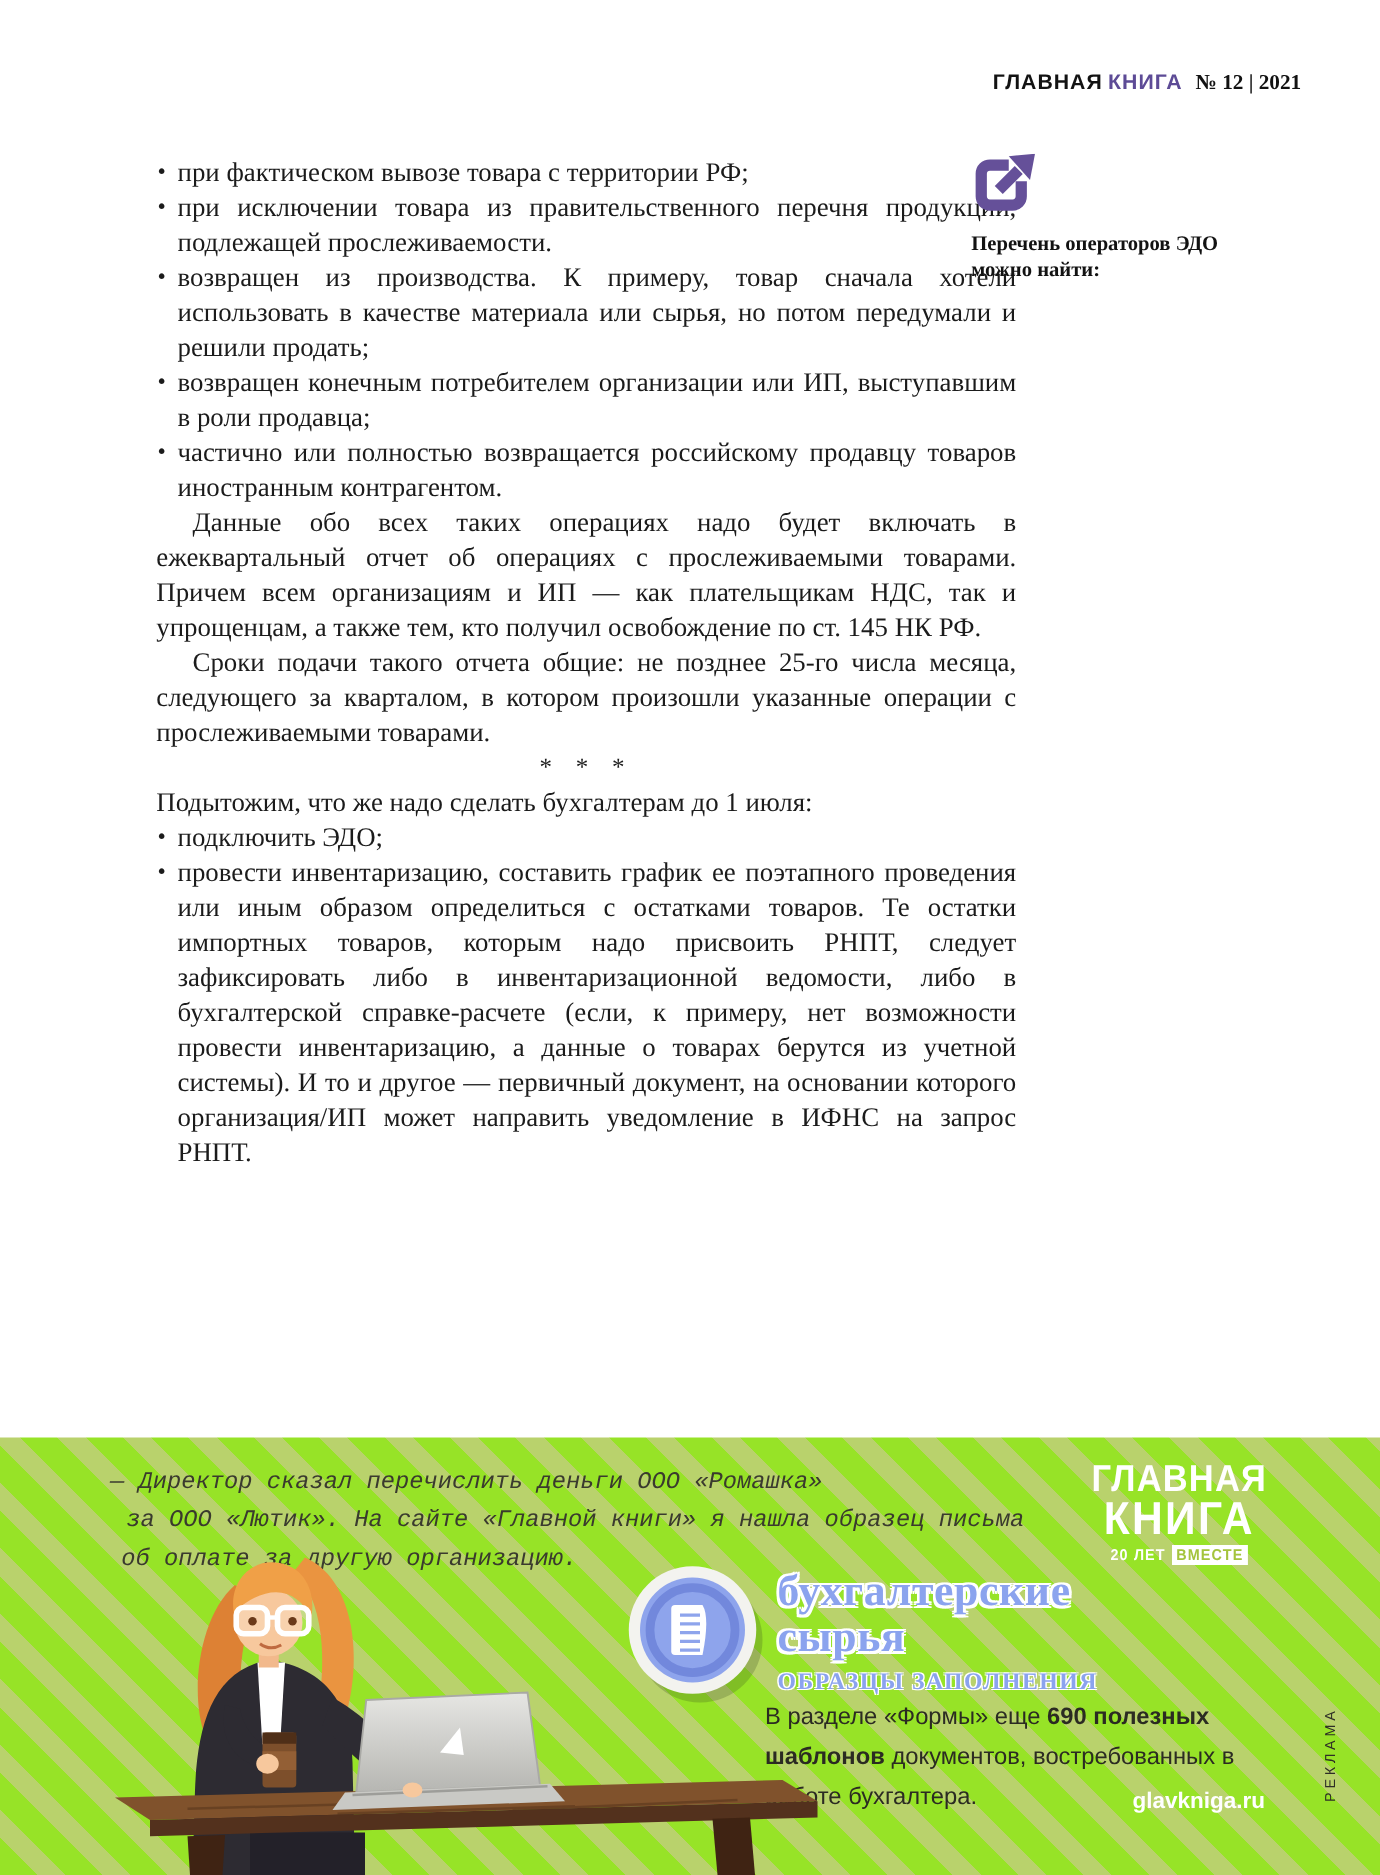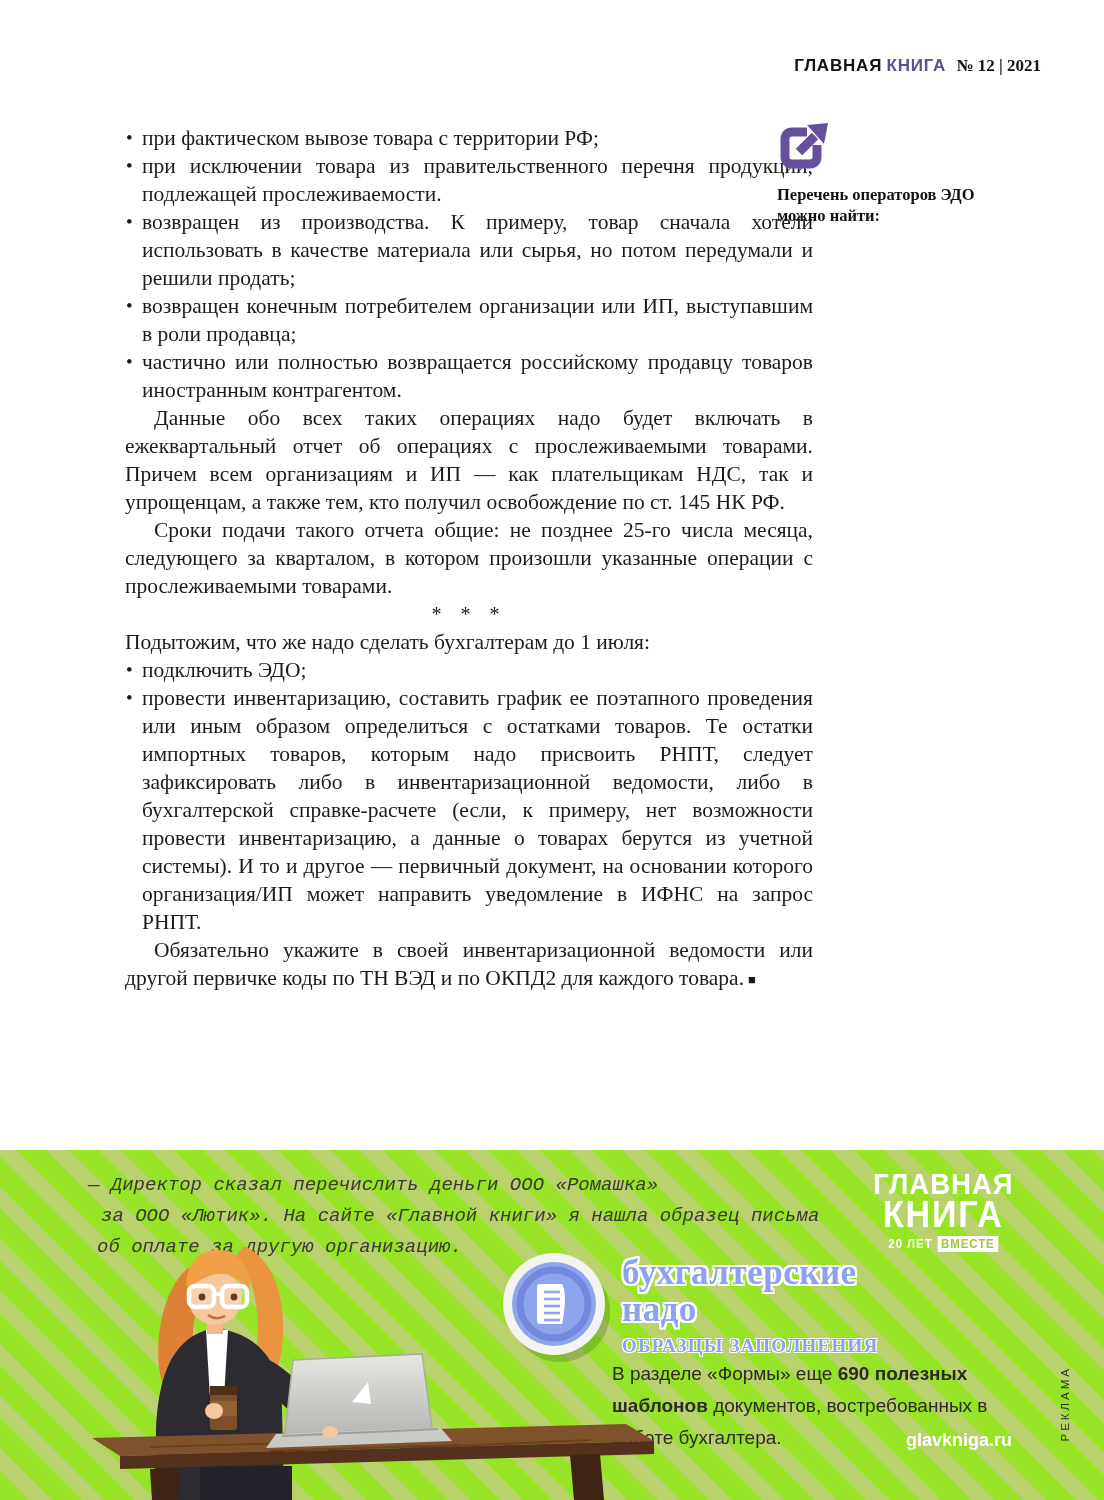--- a/index.html
+++ b/index.html
@@ -93,21 +93,20 @@
       <li>частично или полностью возвращается российскому продавцу товаров иностранным контрагентом.</li>
     </ul>
     <p class="indent">Данные обо всех таких операциях надо будет включать в ежеквартальный отчет об операциях с прослеживаемыми товарами. Причем всем организациям и ИП — как плательщикам НДС, так и упрощенцам, а также тем, кто получил освобождение по ст. 145 НК РФ.</p>
     <p class="indent">Сроки подачи такого отчета общие: не позднее 25-го числа месяца, следующего за кварталом, в котором произошли указанные операции с прослеживаемыми товарами.</p>
     <p class="sep">* * *</p>
     <p>Подытожим, что же надо сделать бухгалтерам до 1 июля:</p>
     <ul class="blist">
       <li>подключить ЭДО;</li>
       <li>провести инвентаризацию, составить график ее поэтапного проведения или иным образом определиться с остатками товаров. Те остатки импортных товаров, которым надо присвоить РНПТ, следует зафиксировать либо в инвентаризационной ведомости, либо в бухгалтерской справке-расчете (если, к примеру, нет возможности провести инвентаризацию, а данные о товарах берутся из учетной системы). И то и другое — первичный документ, на основании которого организация/ИП может направить уведомление в ИФНС на запрос РНПТ.</li>
     </ul>
-    <p class="indent"><span>Обязательно укажите в своей инвентаризационной ведомости или другой первичке коды по ТН ВЭД и по ОКПД2 для каждого товара.</span><span class="endmark">■</span></p>
   </div>
 
   <div class="sidebar">
     <svg class="sb-icon" width="52" height="48" viewBox="0 0 52 48">
       <path d="M30 9 H15 C11 9 8 12 8 16 v18 c0 4 3 7 7 7 h18 c4 0 7-3 7-7 V22" fill="none" stroke="#655099" stroke-width="9"></path>
       <path d="M22 29 L38 13" stroke="#655099" stroke-width="9"></path>
       <polygon points="30,2 51,0 47,21" fill="#655099"></polygon>
     </svg>
     <div class="sb-head">Перечень операторов ЭДО можно найти:</div>
   </div>
@@ -139,21 +138,21 @@
         <line x1="46" y1="44" x2="62" y2="44"></line>
         <line x1="46" y1="51" x2="62" y2="51"></line>
         <line x1="46" y1="58" x2="62" y2="58"></line>
         <line x1="46" y1="65" x2="62" y2="65"></line>
         <line x1="46" y1="72" x2="62" y2="72"></line>
       </g>
     </svg>
 
     <div class="product">
       <div class="pt">бухгалтерские</div>
-      <div class="pt">надо</div>
+      <div class="pt">сырья</div>
       <div class="ps">ОБРАЗЦЫ ЗАПОЛНЕНИЯ</div>
     </div>
 
     <div class="ad-info">
       <span>В разделе «Формы» еще </span><b>690 полезных шаблонов</b><span> документов, востребованных в работе бухгалтера.</span>
     </div>
 
     <div class="ad-site">glavkniga.ru</div>
     <div class="ad-reklama">РЕКЛАМА</div>
 

